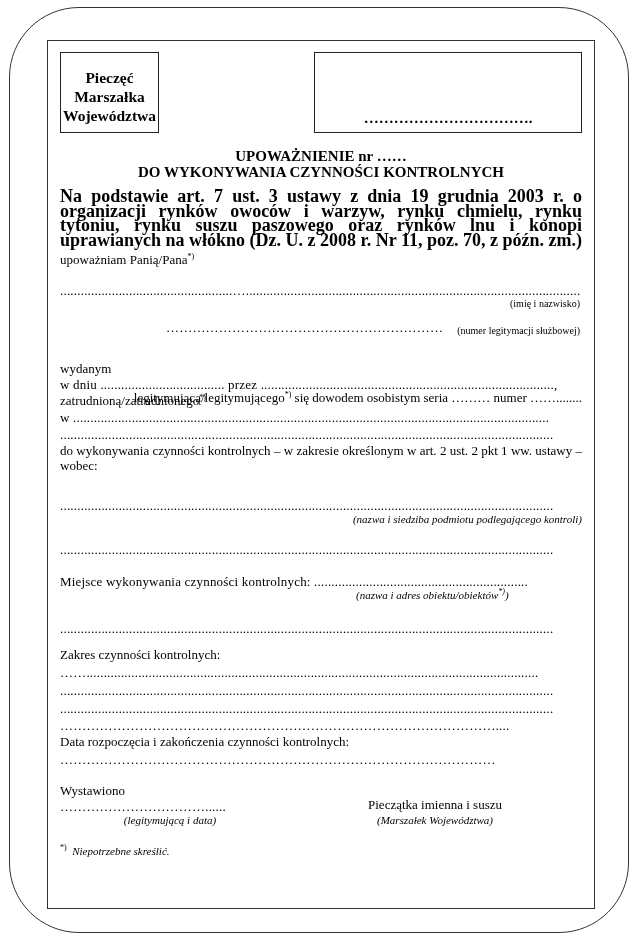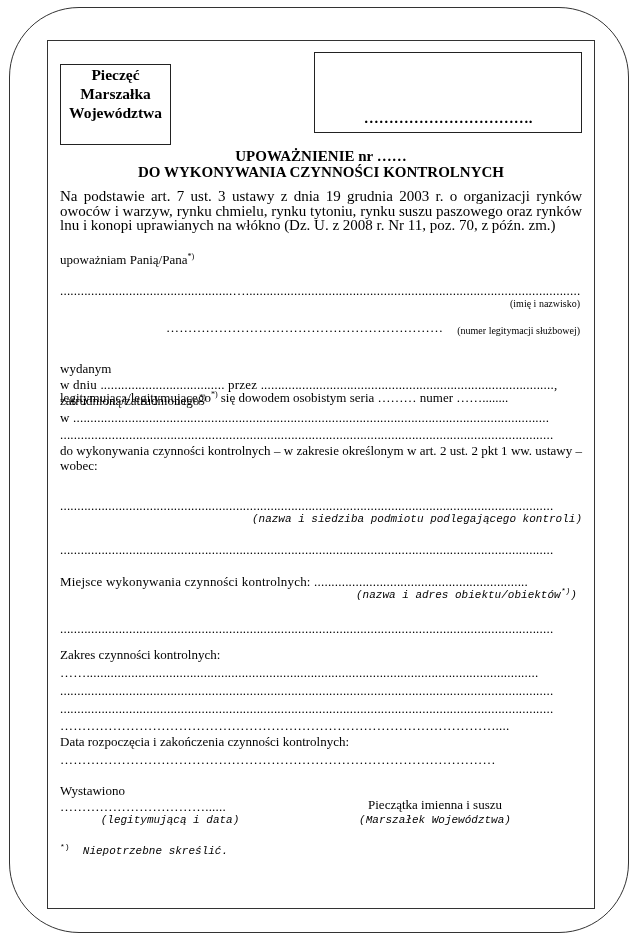--- a/index.html
+++ b/index.html
@@ -1,30 +1,30 @@
 <!DOCTYPE html>
 <html><head>
 <meta charset="utf-8">
 <style>
   html,body{margin:0;padding:0;background:#fff;}
   body{width:640px;height:941px;position:relative;overflow:hidden;font-family:"Liberation Serif",serif;color:#000;}
   .outer{position:absolute;left:9px;top:7px;width:620px;height:926px;border:1.5px solid #333;border-radius:70px;box-sizing:border-box;}
   .inner{position:absolute;left:47px;top:40px;width:548px;height:869px;border:1.5px solid #333;box-sizing:border-box;}
   .abs{position:absolute;}
   .box{position:absolute;border:1.3px solid #222;box-sizing:border-box;}
-  .stamp{left:60px;top:52px;width:111px;height:81px;text-align:center;font-weight:bold;font-size:15.5px;line-height:19px;padding-top:0;margin-top:12px;}
+  .stamp{left:60px;top:52px;width:99px;height:81px;text-align:center;font-weight:bold;font-size:15.5px;line-height:19px;padding-top:15px;}
   .marsz{left:314px;top:52px;width:268px;height:81px;}
   .marsz .t{position:absolute;left:0;right:0;top:0;text-align:center;font-style:italic;font-weight:bold;font-size:15.5px;}
   .marsz .d{position:absolute;left:0;right:0;top:57px;text-align:center;font-weight:bold;font-size:15px;}
   .title{left:47px;width:548px;text-align:center;font-weight:bold;font-size:15px;line-height:17px;}
-  .legal{left:60px;width:522px;top:189px;font-weight:normal;font-size:15px;line-height:14.7px;text-align:justify;}
-  .txt{font-size:13px;line-height:15px;}
+  .legal{left:60px;width:522px;top:189px;font-weight:bold;font-size:18px;line-height:14.7px;text-align:justify;}
+  .txt{font-size:13px;line-height:15px;text-align:right;}
   .dots{overflow:hidden;white-space:nowrap;font-size:13px;line-height:15px;letter-spacing:0.2px;}
   .cap{text-align:right;font-size:10px;}
-  .capi{font-style:italic;font-size:11px;font-family:Liberation Mono, monospace;}
+  .capi{font-style:italic;font-size:11px;}
   .just{text-align:justify;}
   sup{font-size:8px;line-height:0;}
 </style>
 </head>
 <body>
 
 <div class="outer"></div>
 <div class="inner"></div>
 
 <div class="box stamp">

